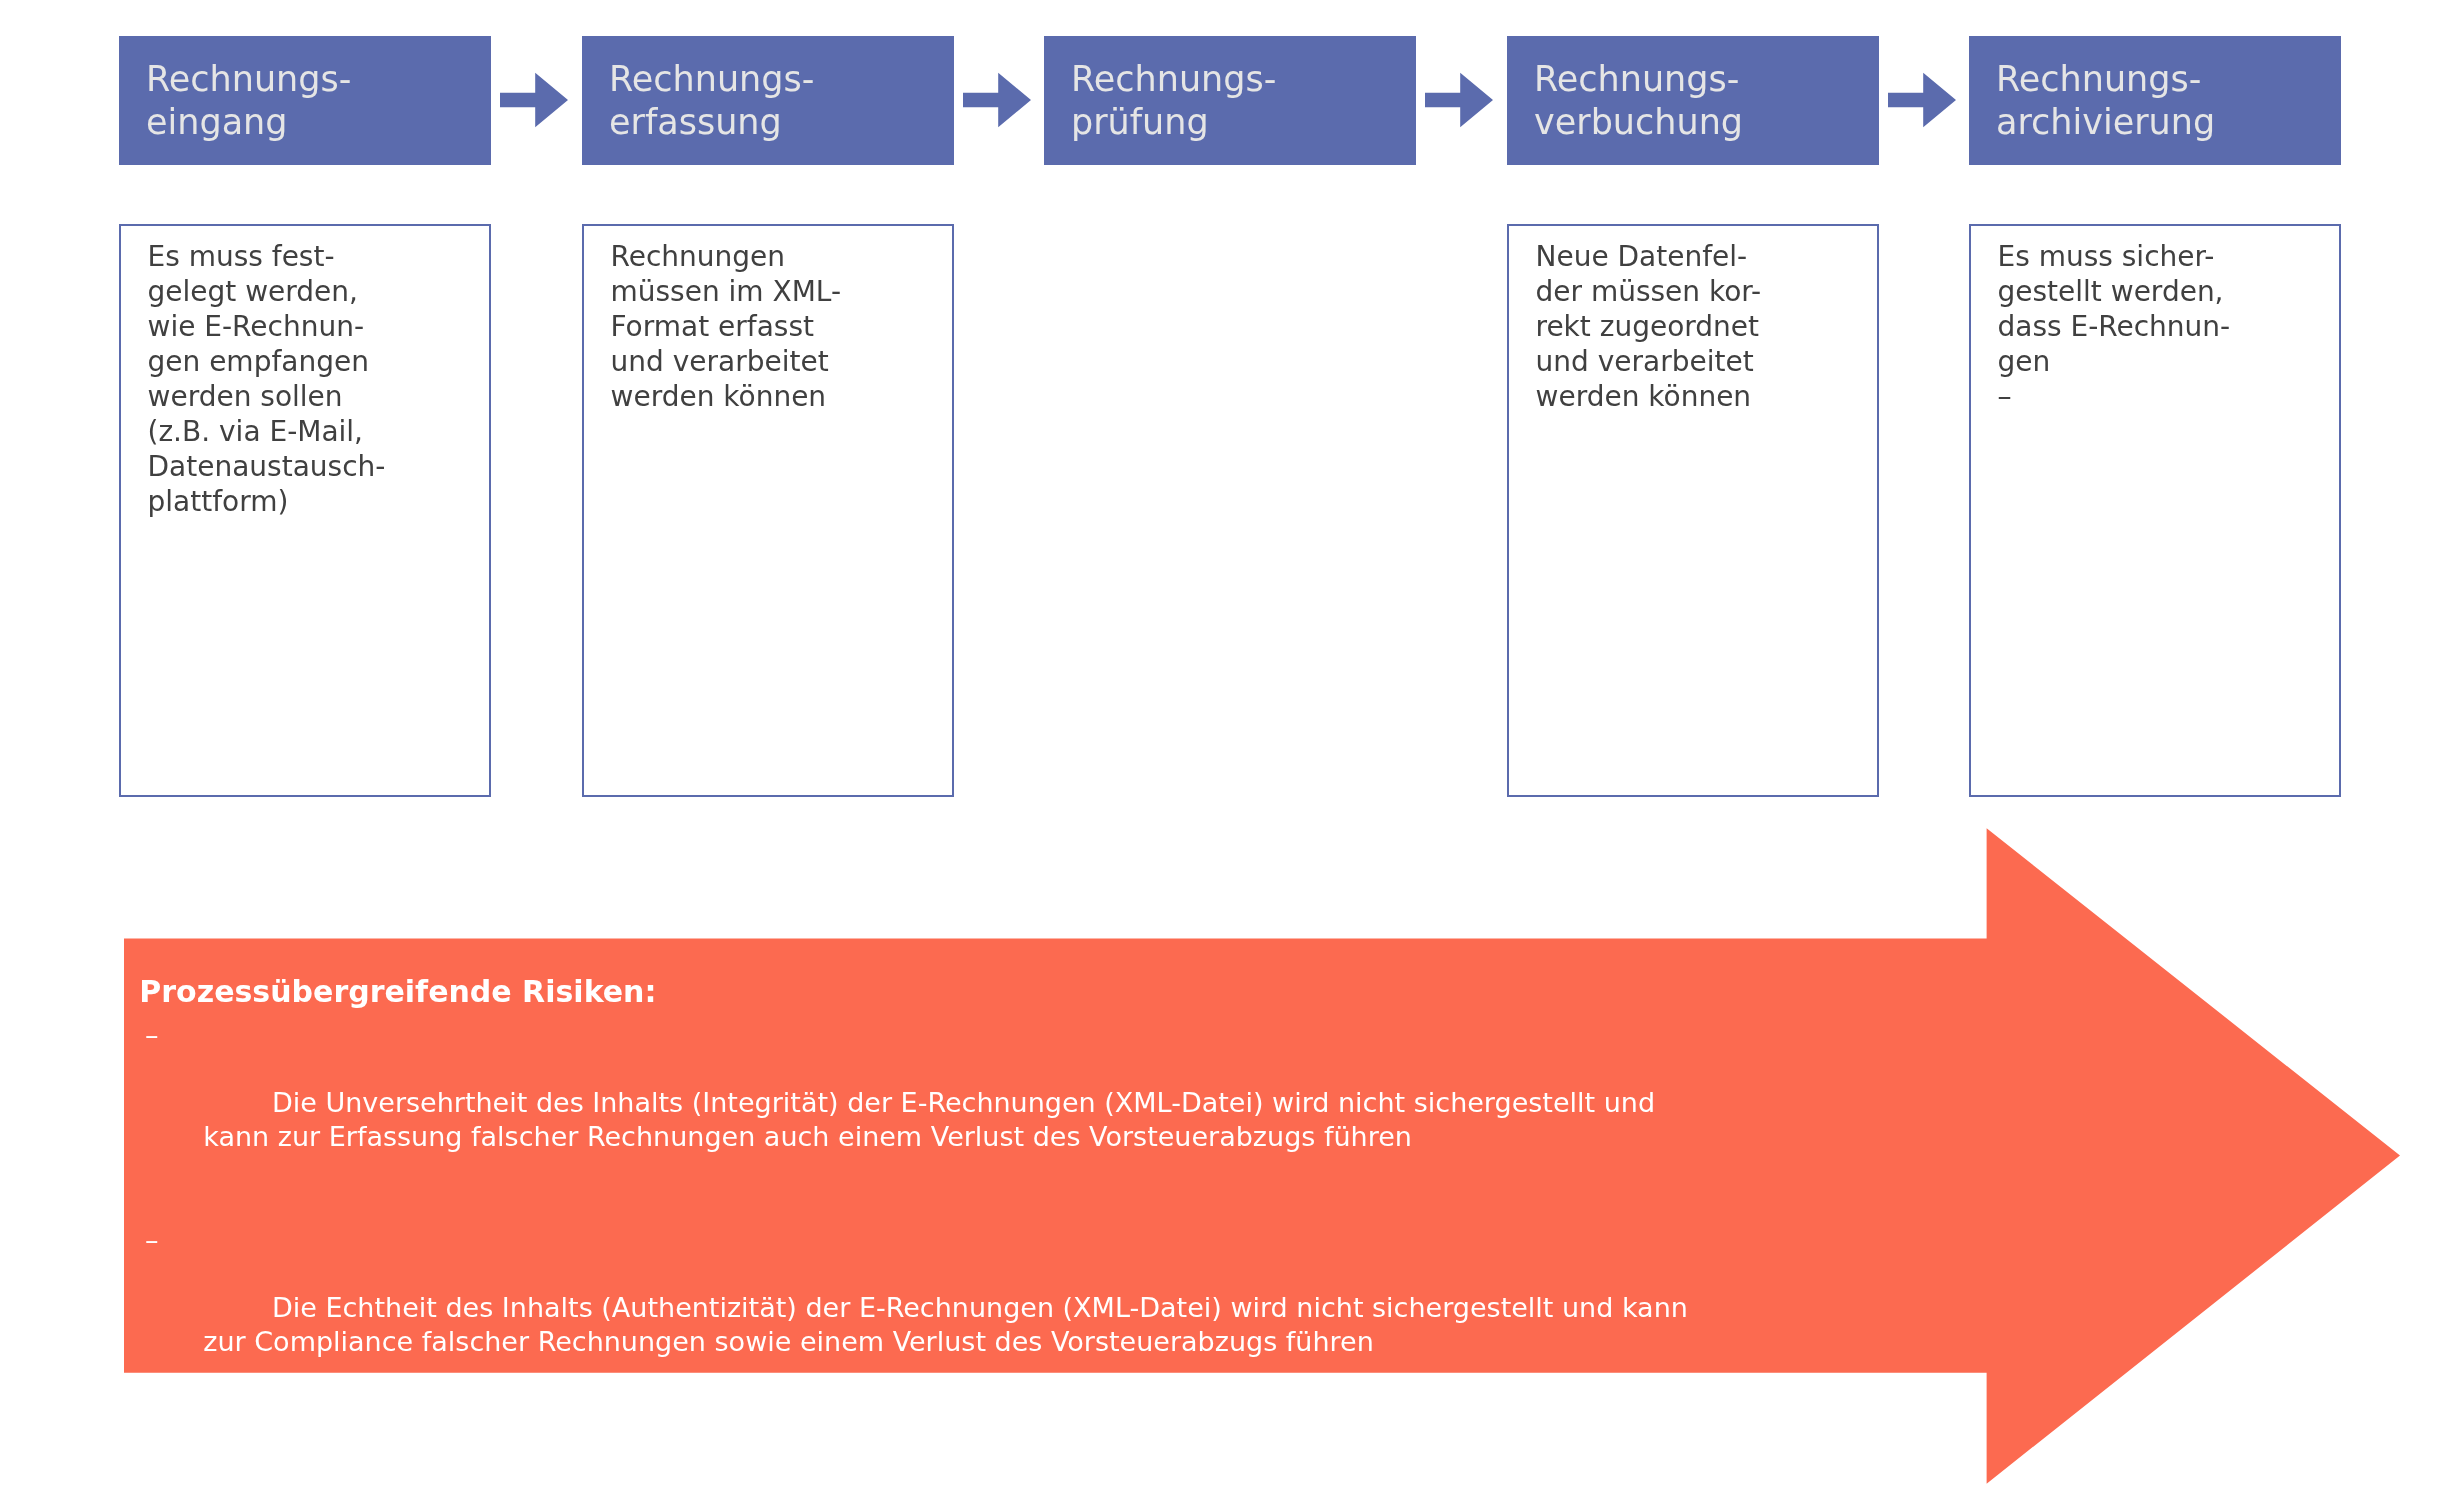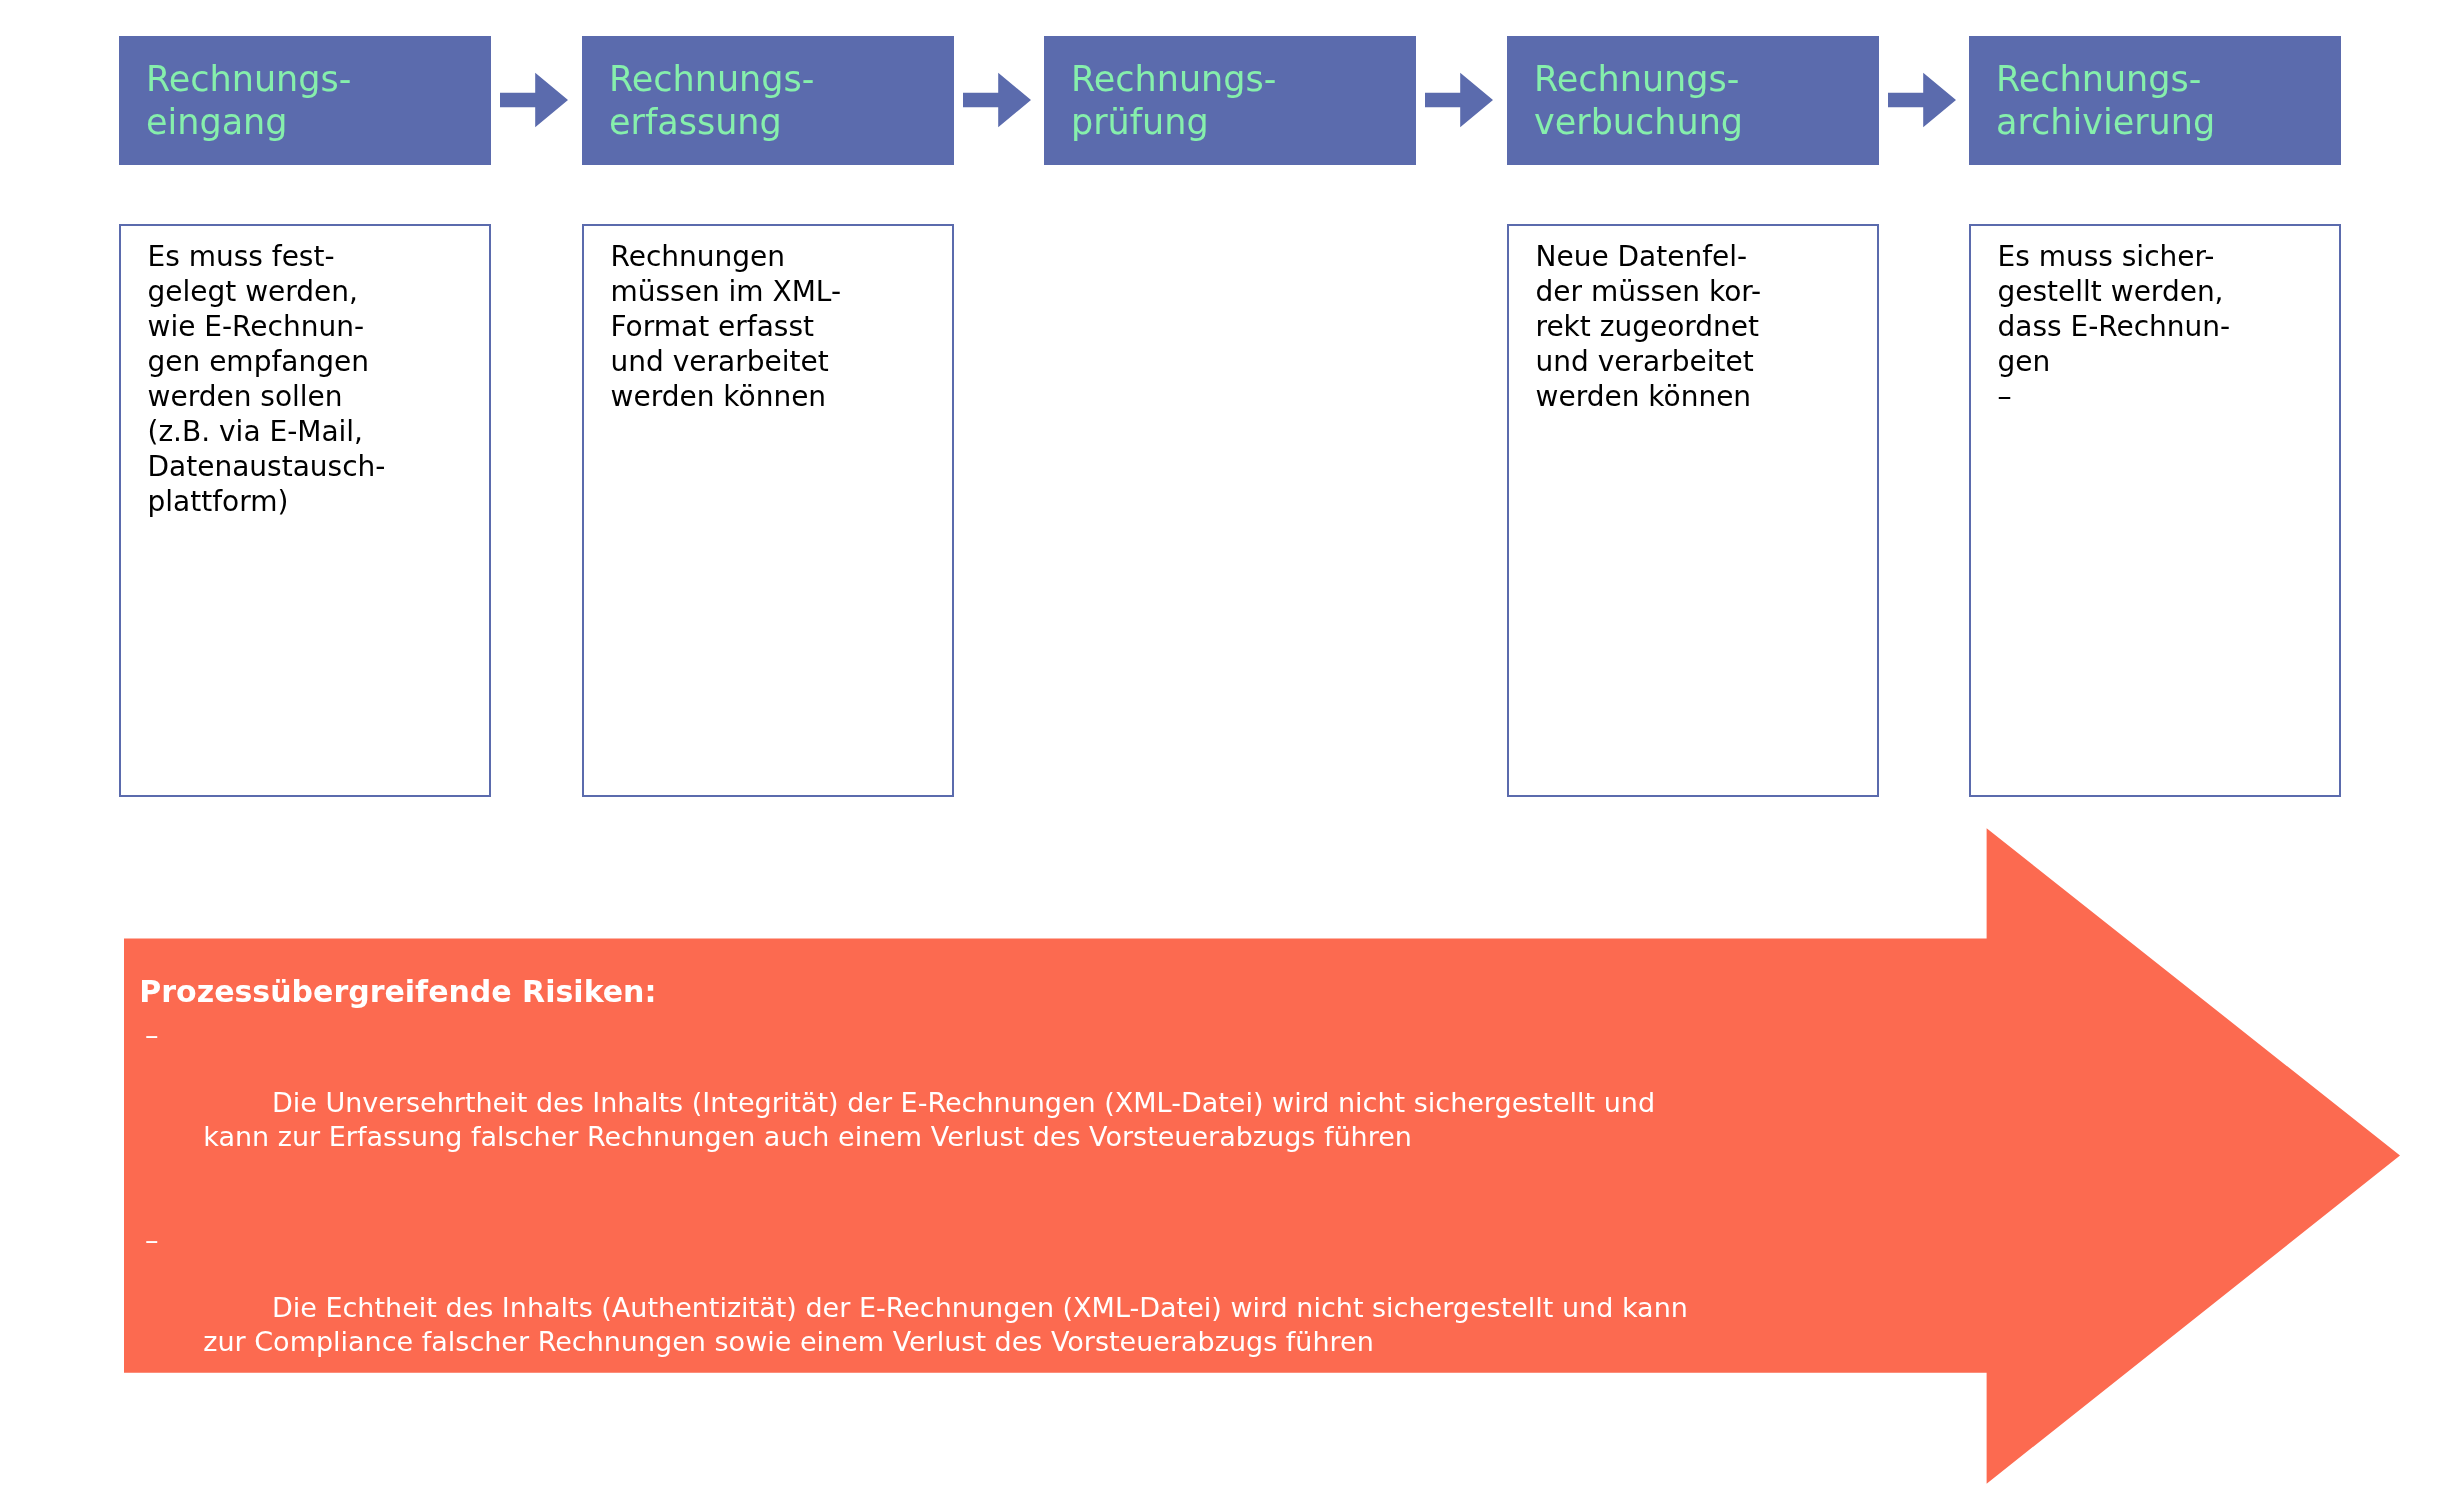--- a/index.html
+++ b/index.html
@@ -15,21 +15,21 @@
   }
   .prelines { white-space: pre-line; }
 
   
   .header-box {
     position: absolute;
     top: 36px;
     width: 372px;
     height: 129px;
     background: #5b6bad;
-    color: #86efac;
+    color: #e5e5e5;
     box-sizing: border-box;
     padding-left: 27px;
     display: flex;
     flex-direction: column;
     justify-content: center;
     font-size: 35px;
     line-height: 43px;
   }
   .col1 { left: 119px; }
   .col2 { left: 582px; }
@@ -52,21 +52,21 @@
     position: absolute;
     top: 224px;
     width: 372px;
     height: 573px;
     background: #ffffff;
     border: 2.4px solid #5b6bad;
     box-sizing: border-box;
     padding: 13px 14.5px 0 26.5px;
     font-size: 28px;
     line-height: 35px;
-    color: #000000;
+    color: #404040;
   }
   .d5-bullet {
     position: relative;
     padding-left: 59px;
   }
   .d5-bullet .dash {
     position: absolute;
     left: 0;
     top: 0;
   }

